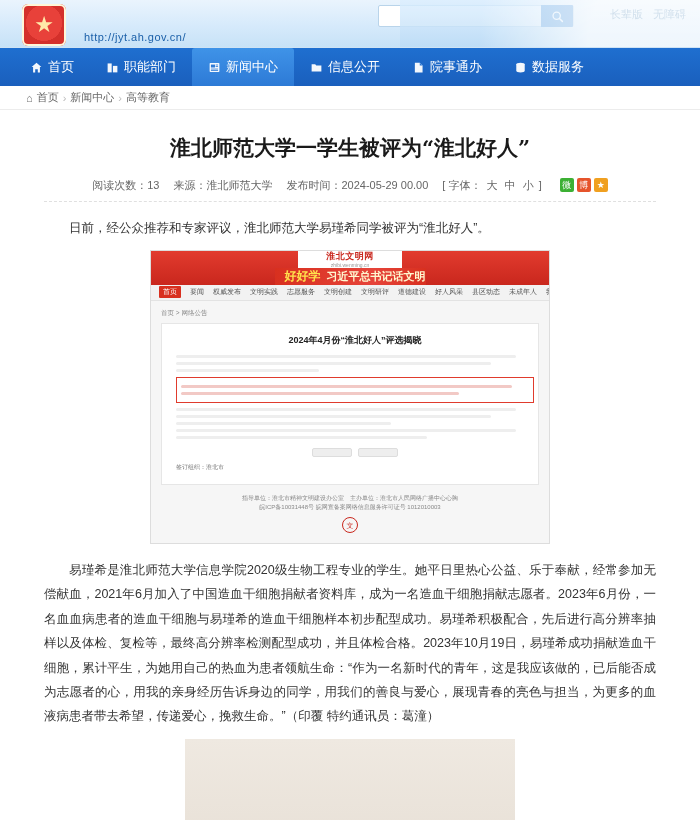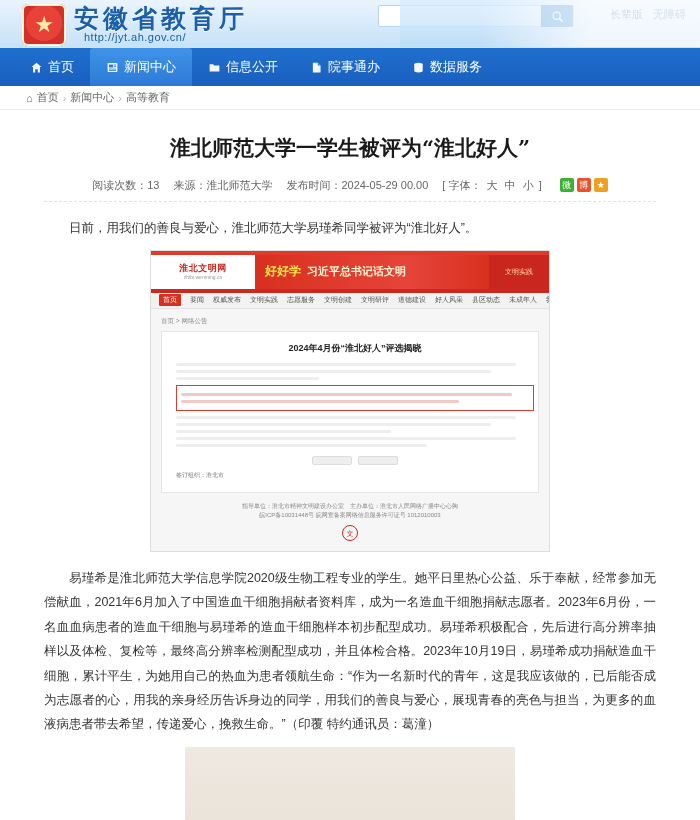--- a/index.html
+++ b/index.html
@@ -134,23 +134,23 @@
     text-indent:2em; margin:14px 0 10px 0;
     text-align:justify;
   }
 
   
   .figure1 {
     width: 400px; margin: 6px auto 4px auto;
     border:1px solid #ddd; background:#fff;
   }
   .f1-top {
-    height:42px; display:flex; align-items:center;
+    height:34px; display:flex; align-items:center;
     background: linear-gradient(180deg,#e23b2e 0%,#c9271d 100%);
-    position:relative; overflow:hidden;
+    position:relative; overflow:hidden;flex-direction:column;
   }
   .f1-brand {
     width:104px; height:34px; background:#fff;
     display:flex; align-items:center; justify-content:center;
     font-size:9px; color:#c9271d; font-weight:bold; letter-spacing:.5px;
     flex-direction:column; line-height:1.2;
   }
   .f1-brand small { font-size:5px; color:#b07; color:#999; letter-spacing:0; font-weight:normal;}
   .f1-banner {
     flex:1; height:34px; display:flex; align-items:center; gap:6px;
@@ -206,21 +206,20 @@
   .ph-wall { position:absolute; inset:0; background:
       linear-gradient(180deg,#efe9e1 0%, #e6ded4 60%, #ddd3c7 100%); }
 </style>
 </head>
 <body>
 
 <div class="page">
 
   <div class="header">
     <div class="logo-emblem">★</div>
-    <div class="site-title">安徽省教育厅</div>
     <div class="site-url">http://jyt.ah.gov.cn/</div>
 
     <div class="search-wrap">
       <input class="search-input" type="text" placeholder="" style="">
       <button class="search-btn">
         <svg width="13" height="13" viewBox="0 0 16 16">
           <circle cx="7" cy="7" r="4.5" fill="none" stroke="#fff" stroke-width="1.6"></circle>
           <line x1="10.4" y1="10.4" x2="14" y2="14" stroke="#fff" stroke-width="1.8" stroke-linecap="round"></line>
         </svg>
       </button>
@@ -233,20 +232,29 @@
   </div>
 
   <div class="nav">
     <div class="nav-item">
       <span class="nav-ico">
         <svg width="13" height="13" viewBox="0 0 16 16">
             <path d="M8 2 L14 7.5 H12.2 V14 H9.6 V10 H6.4 V14 H3.8 V7.5 H2 Z" fill="#fff"></path>
           </svg>
       </span>
       <span>首页</span>
+    </div>
+    <div class="nav-item">
+      <span class="nav-ico">
+        <svg width="13" height="13" viewBox="0 0 16 16">
+            <rect x="2" y="3" width="5" height="11" fill="#fff"></rect>
+            <rect x="8.5" y="6" width="5.5" height="8" fill="#fff"></rect>
+          </svg>
+      </span>
+      <span>职能部门</span>
     </div>
     <div class="nav-item active">
       <span class="nav-ico">
         <svg width="13" height="13" viewBox="0 0 16 16">
             <rect x="2" y="2.5" width="12" height="11" rx="1" fill="#fff"></rect>
             <rect x="3.6" y="4.4" width="5" height="3.6" fill="#2d7ad6"></rect>
             <rect x="9.4" y="4.4" width="3" height="1" fill="#2d7ad6"></rect>
             <rect x="9.4" y="6.4" width="3" height="1" fill="#2d7ad6"></rect>
             <rect x="3.6" y="9.4" width="8.8" height="1" fill="#2d7ad6"></rect>
             <rect x="3.6" y="11.2" width="8.8" height="1" fill="#2d7ad6"></rect>
@@ -312,21 +320,21 @@
         <b>小</b>
         <span>]</span>
       </span>
       <span class="share">
         <i class="s-wechat">微</i>
         <i class="s-weibo">博</i>
         <i class="s-star">★</i>
       </span>
     </div>
 
-    <p class="para">日前，用我们的善良与爱心，淮北师范大学易瑾希同学被评为“淮北好人”。</p>
+    <p class="para">日前，经公众推荐和专家评议，淮北师范大学易瑾希同学被评为“淮北好人”。</p>
 
     <div class="figure1">
       <div class="f1-top">
         <div class="f1-brand">
           <span>淮北文明网</span>
           <small>zhibi.wenming.cn</small>
         </div>
         <div class="f1-banner">
           <span class="yellow">好好学</span>
           <span>习近平总书记话文明</span>

